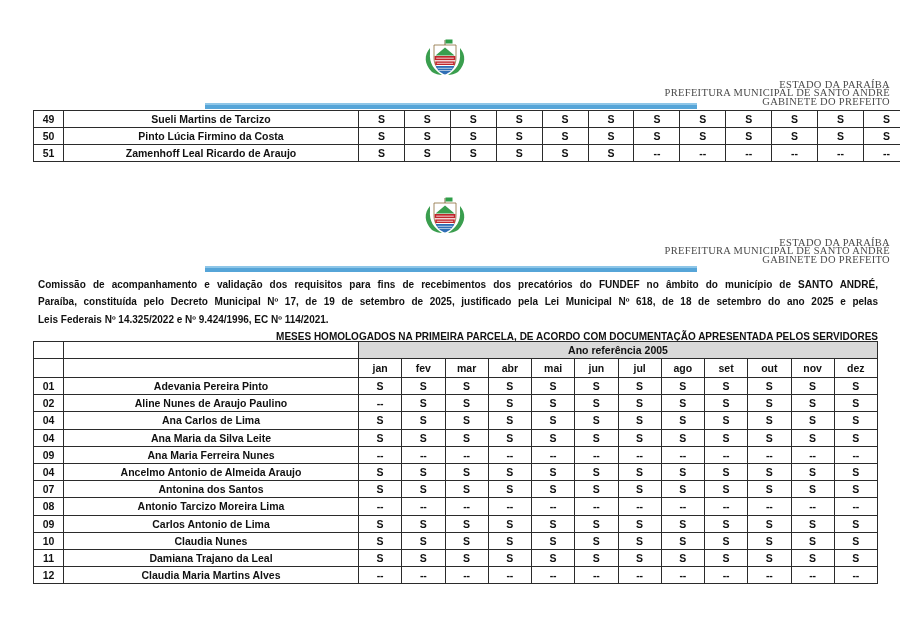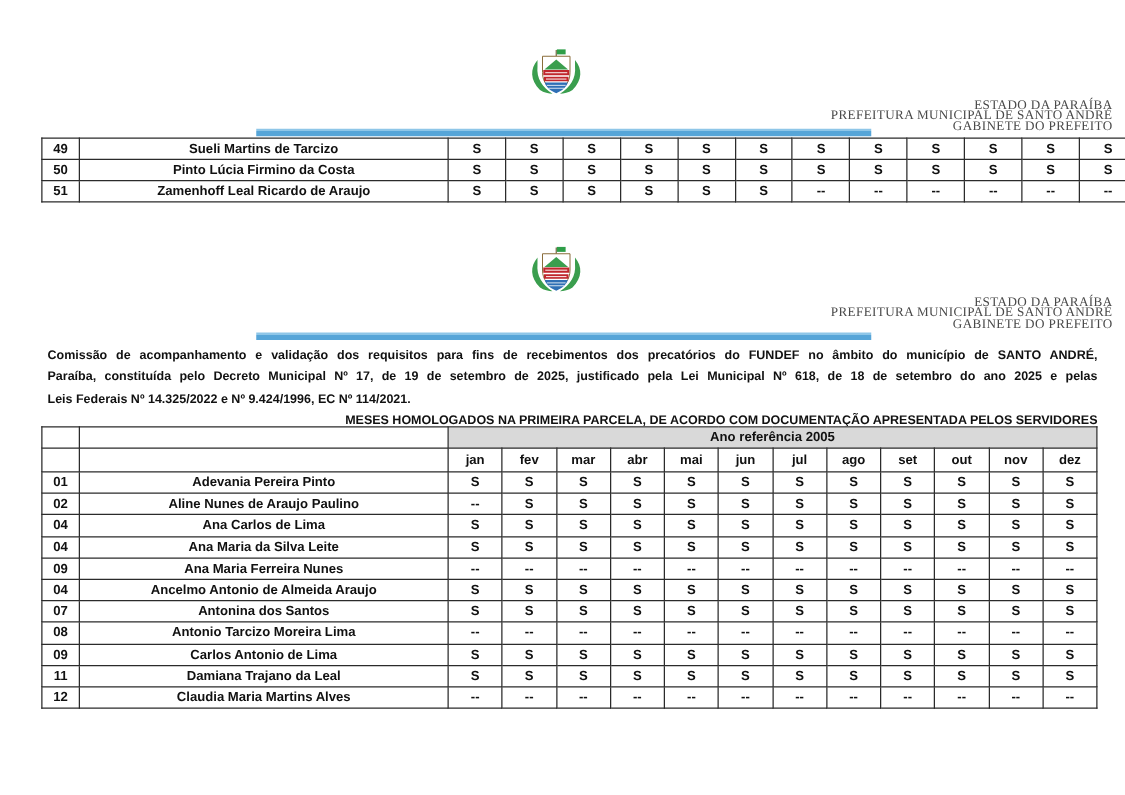--- a/index.html
+++ b/index.html
@@ -324,20 +324,36 @@
           <td class="c-val">S</td>
           <td class="c-val">S</td>
           <td class="c-val">S</td>
           <td class="c-val">S</td>
           <td class="c-val">S</td>
           <td class="c-val">S</td>
           <td class="c-val">S</td>
           <td class="c-val">S</td>
         </tr>
         <tr>
+          <td class="c-num">10</td>
+          <td class="c-name">Claudia Nunes</td>
+          <td class="c-val">S</td>
+          <td class="c-val">S</td>
+          <td class="c-val">S</td>
+          <td class="c-val">S</td>
+          <td class="c-val">S</td>
+          <td class="c-val">S</td>
+          <td class="c-val">S</td>
+          <td class="c-val">S</td>
+          <td class="c-val">S</td>
+          <td class="c-val">S</td>
+          <td class="c-val">S</td>
+          <td class="c-val">S</td>
+        </tr>
+        <tr>
           <td class="c-num">11</td>
           <td class="c-name">Damiana Trajano da Leal</td>
           <td class="c-val">S</td>
           <td class="c-val">S</td>
           <td class="c-val">S</td>
           <td class="c-val">S</td>
           <td class="c-val">S</td>
           <td class="c-val">S</td>
           <td class="c-val">S</td>
           <td class="c-val">S</td>

